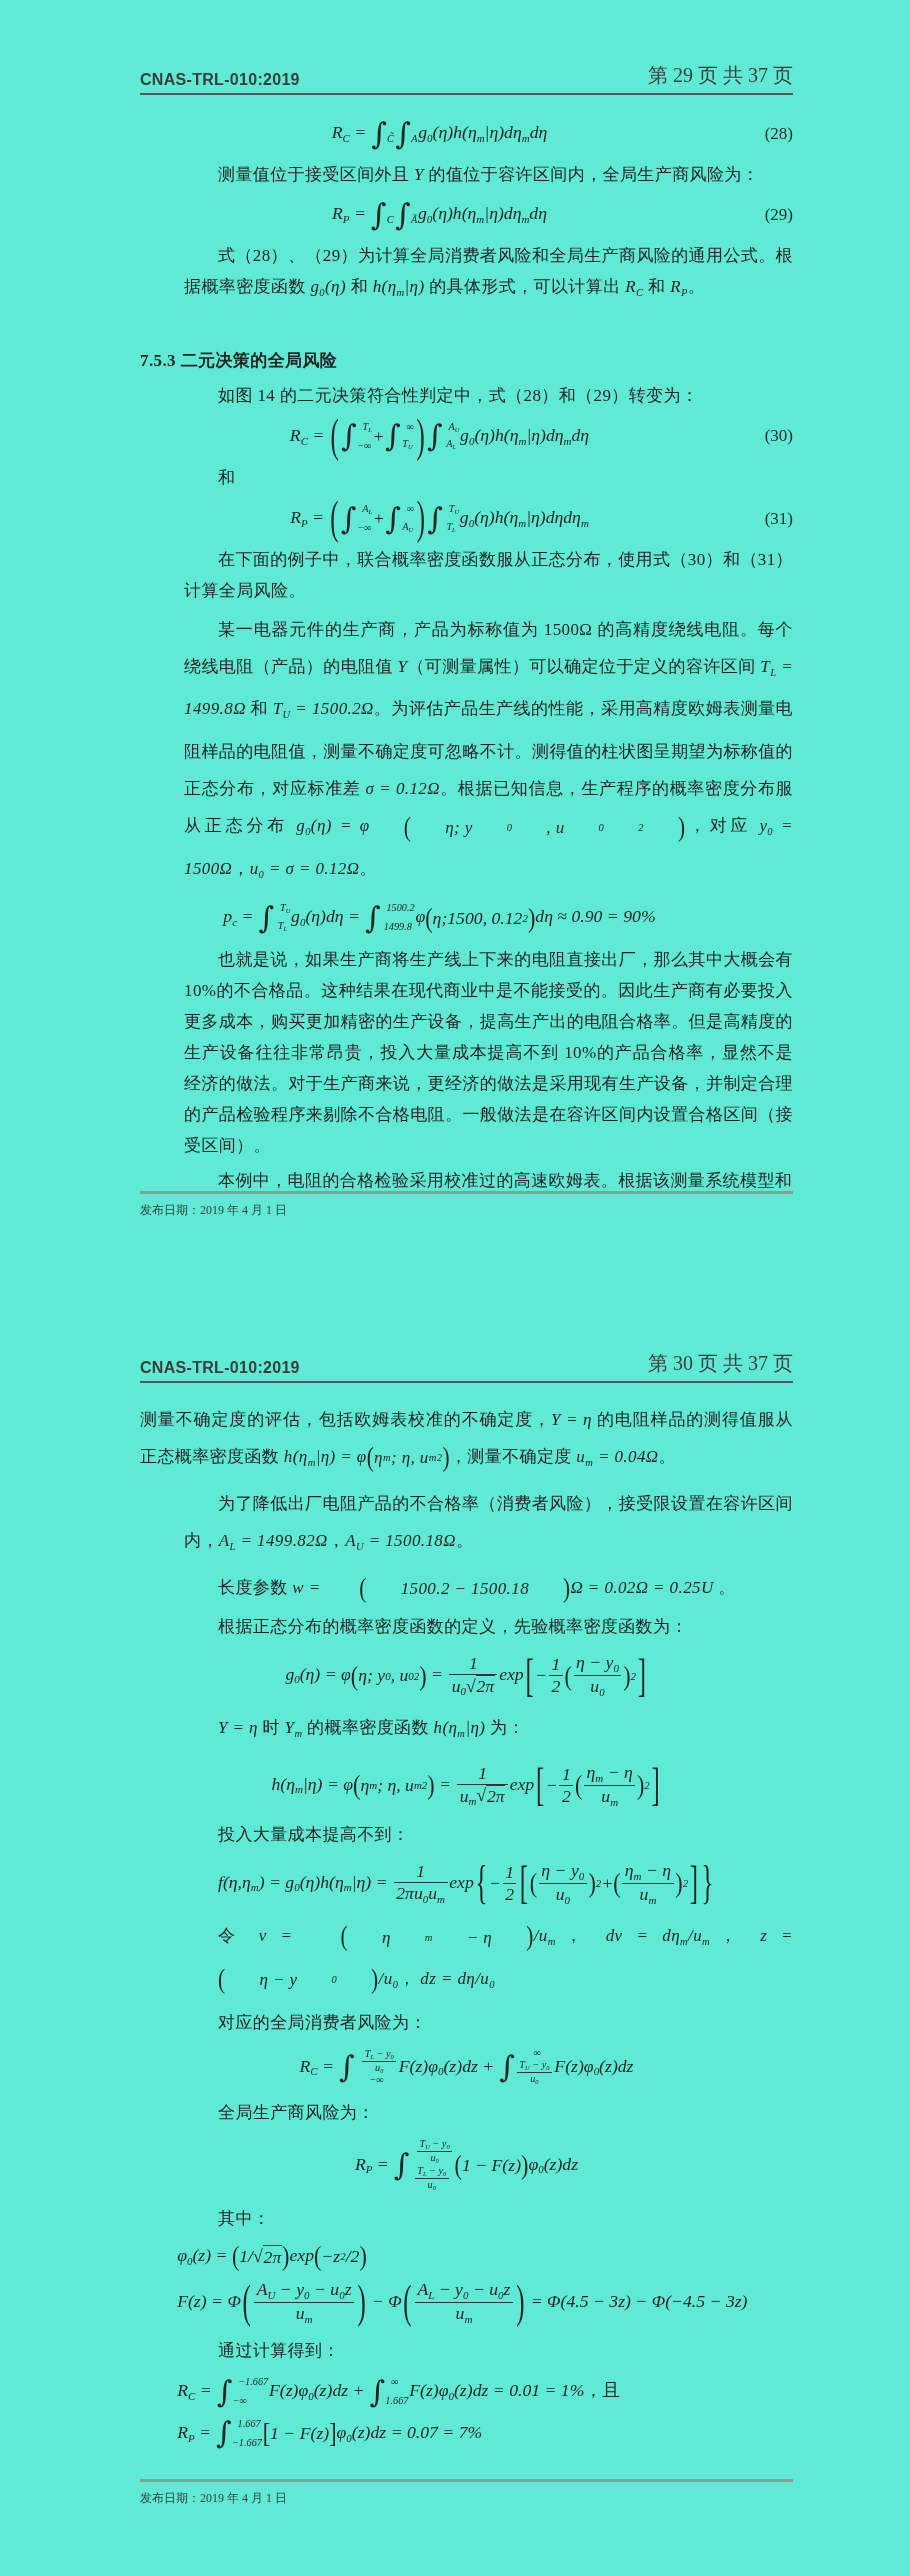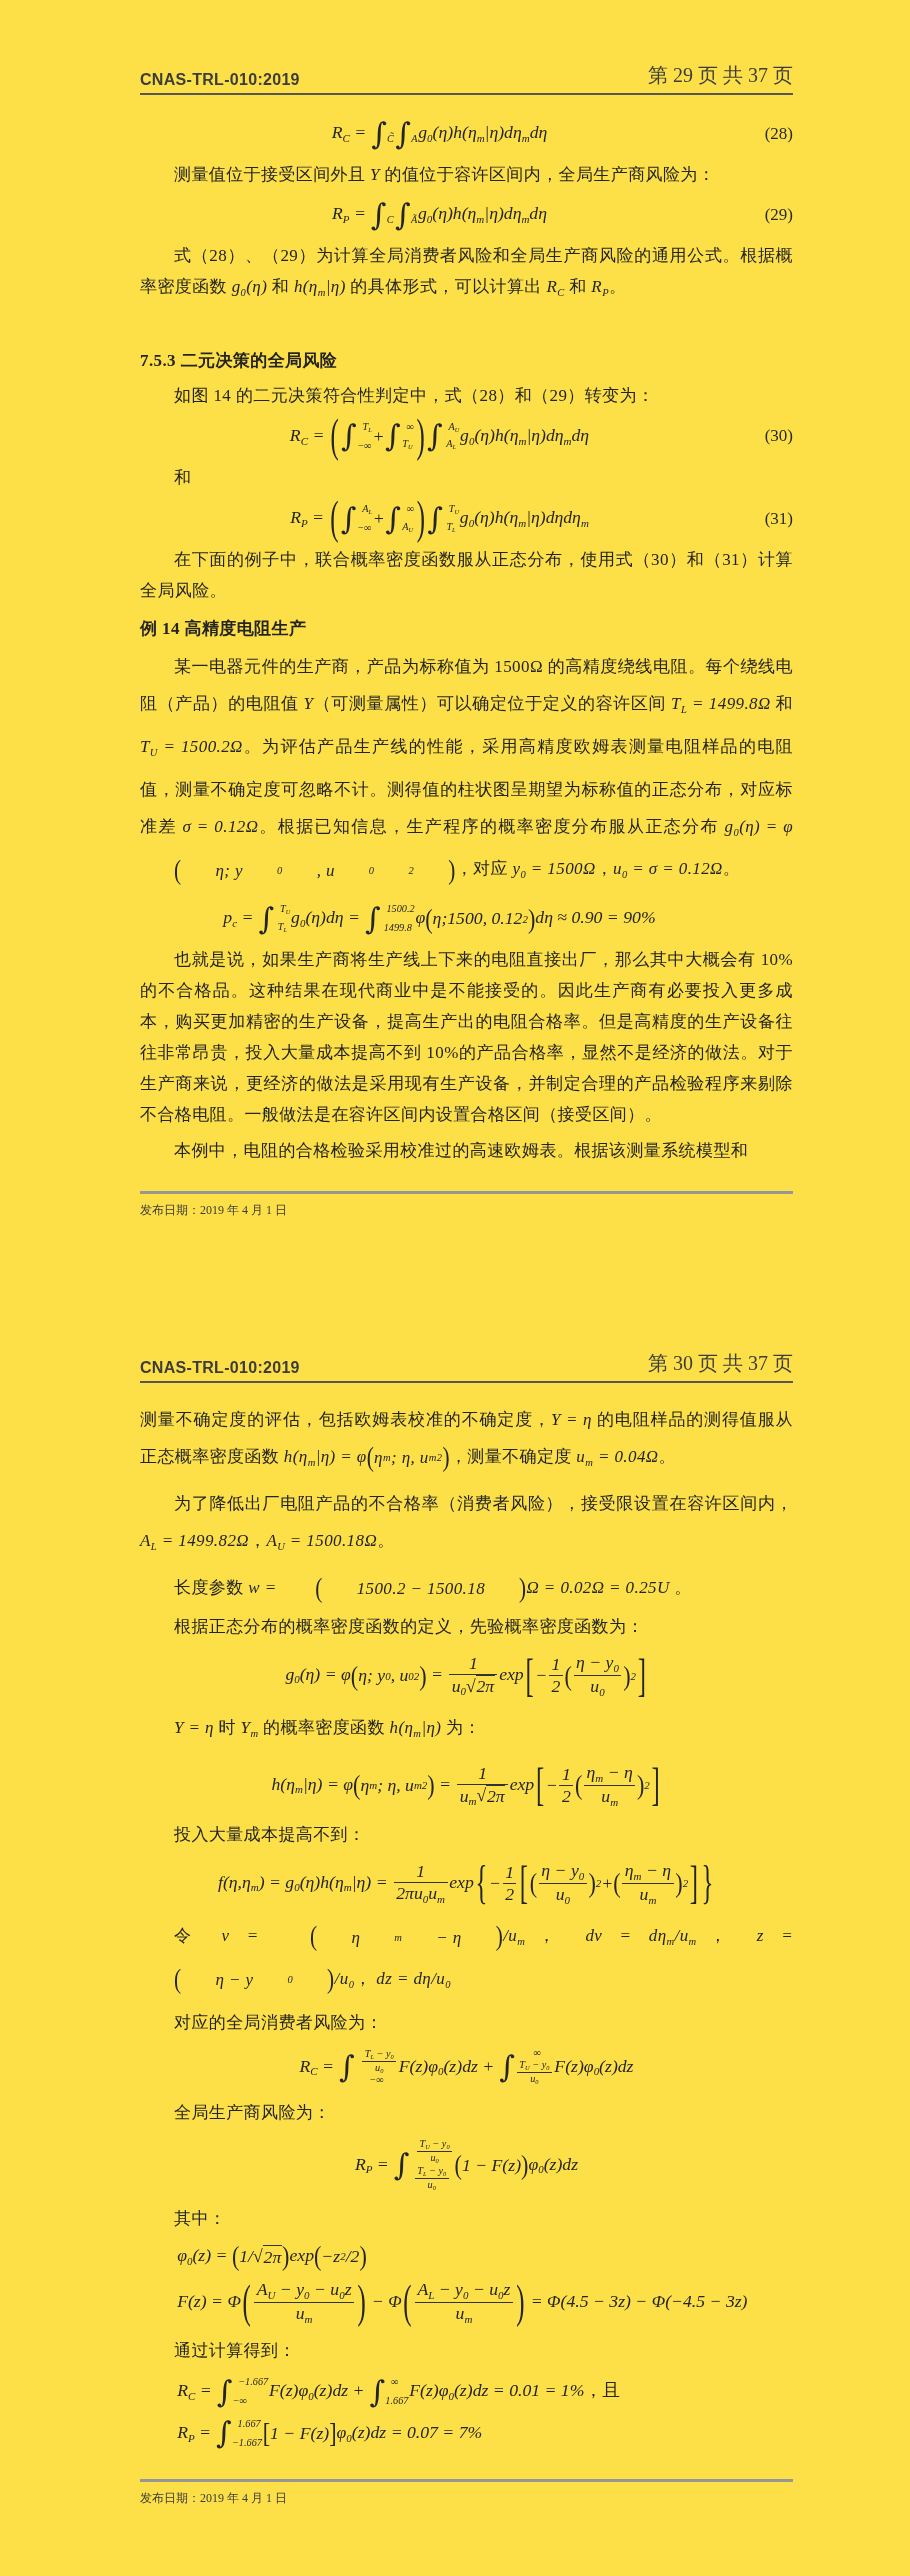--- a/index.html
+++ b/index.html
@@ -1,25 +1,25 @@
 <!DOCTYPE html>
 <html style="font-size:13.5px"><head>
 <meta charset="utf-8">
 <style>
   html,body{margin:0;padding:0;background:#ffffff;}
   body{width:911px;font-family:"Liberation Serif","DejaVu Serif",serif;color:#242424;}
-  .page{position:relative;width:911px;height:1288px;overflow:hidden;background:#fde047;}
+  .page{position:relative;width:911px;height:1288px;overflow:hidden;background:#5eead4;}
   .pg-header{display:flex;justify-content:space-between;align-items:flex-end;
     margin:0 118px 0 140px;padding-top:62px;padding-bottom:4.2px;border-bottom:2.5px solid #565656;}
   .hdr-left{font-family:"Liberation Sans","DejaVu Sans",sans-serif;font-weight:bold;font-size:16px;color:#3c3c3c;letter-spacing:0.3px;}
   .hdr-right{font-size:20px;color:#3c3c3c;}
   .content{padding:13.5px 118px 0 140px;}
   .para{font-size:17px;line-height:31px;margin:4.2px 0;text-align:justify;letter-spacing:0.4px;}
   .airy{line-height:37px;}
-  .ind{text-indent:2em;}
+  .ind{text-indent:2em;margin-left:44px;}
   .h753{margin-top:37px;font-weight:bold;font-family:Liberation Serif, serif;}
   .ex14{margin-top:6.7px;font-weight:bold;}
   .formula{display:flex;align-items:center;margin:10px 0;}
   .f-body{flex:1;text-align:center;font-size:17.7px;line-height:1.3;}
   .f-left .f-body{text-align:left;padding-left:2.1em;}
   .f-no{width:54px;text-align:right;font-size:17px;color:#2a2a2a;font-style:normal;}
   .pg-footer{position:absolute;top:1191px;left:140px;right:118px;border-top:3.4px solid #979797;
     padding-top:7.6px;font-size:12px;color:#3a3a3a;}
   
   .mt{font-style:italic;}
@@ -143,21 +143,20 @@
             </span><span class="m-int">
               <span class="m-int-sign">∫</span>
               <span class="m-lims">
                 <span class="up"><span class="mt">T</span><span class="m-sub"><span class="mt">U</span></span></span>
                 <span class="lo"><span class="mt">T</span><span class="m-sub"><span class="mt">L</span></span></span>
               </span>
             </span><span class="mt">g</span><span class="m-sub"><span class="mt">0</span></span><span class="mt">(η)h(η</span><span class="m-sub"><span class="mt">m</span></span><span class="mt">|η)dηdη</span><span class="m-sub"><span class="mt">m</span></span></span>
         <span class="f-no">(31)</span>
       </div>
       <p class="para ind">在下面的例子中，联合概率密度函数服从正态分布，使用式（30）和（31）计算全局风险。</p>
-      <p class="para ex14">例 14 高精度电阻生产</p>
       <p class="para ind airy"><span class="rm">某一电器元件的生产商，产品为标称值为 1500Ω 的高精度绕线电阻。每个绕线电阻（产品）的电阻值 </span><span class="mt">Y</span><span class="rm">（可测量属性）可以确定位于定义的容许区间 </span><span class="mt">T</span><span class="m-sub"><span class="mt">L</span></span><span class="mt"> = 1499.8Ω</span><span class="rm"> 和 </span><span class="mt">T</span><span class="m-sub"><span class="mt">U</span></span><span class="mt"> = 1500.2Ω</span><span class="rm">。为评估产品生产线的性能，采用高精度欧姆表测量电阻样品的电阻值，测量不确定度可忽略不计。测得值的柱状图呈期望为标称值的正态分布，对应标准差 </span><span class="mt">σ</span><span class="mt"> = 0.12Ω</span><span class="rm">。根据已知信息，生产程序的概率密度分布服从正态分布 </span><span class="mt">g</span><span class="m-sub"><span class="mt">0</span></span><span class="mt">(η) = φ</span><span class="m-br">
             <span class="bk bk1">(</span>
             <span class="brbody">
               <span class="mt">η; y</span>
               <span class="m-sub"><span class="mt">0</span></span>
               <span class="mt">, u</span>
               <span class="m-sub"><span class="mt">0</span></span>
               <span class="m-sup"><span class="mt">2</span></span>
             </span>
             <span class="bk bk1">)</span>

